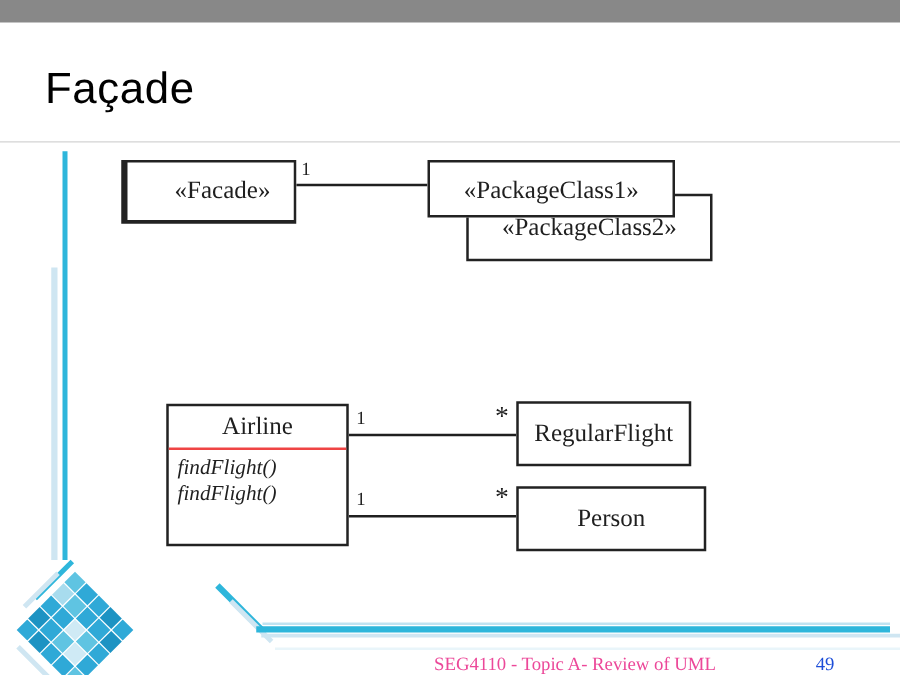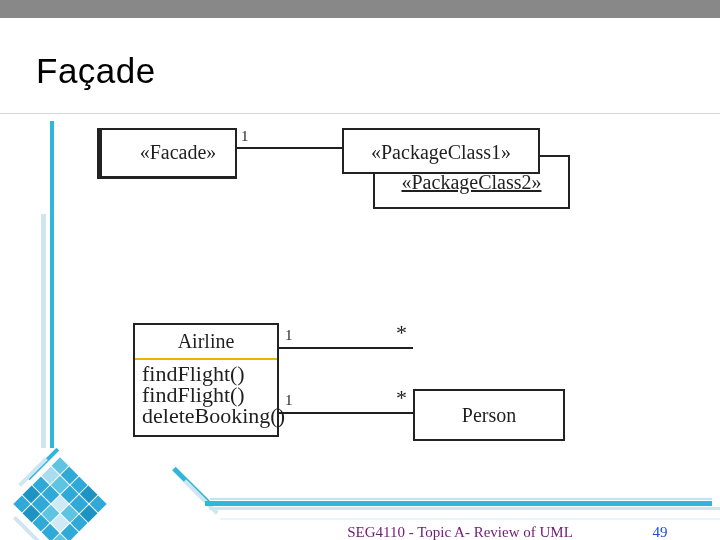--- a/index.html
+++ b/index.html
@@ -36,41 +36,41 @@
   .ubox{position:absolute;background:#fff;border:2px solid #222;box-sizing:border-box;
         text-align:center;font-size:20px;}
   .assoc{position:absolute;height:2px;background:#1f1f1f;}
   .mult{position:absolute;font-size:15px;}
   .mult-star{position:absolute;font-size:22px;}
 
   
   .facade-box{left:97px;top:110px;width:140px;height:51px;border-width:2px 2px 3px 5px;
               line-height:44px;z-index:30;padding-left:19px;}
   .pc1{left:342px;top:110px;width:198px;height:46px;line-height:45px;z-index:30;}
-  .pc2{left:373px;top:137px;width:197px;height:54px;line-height:50px;z-index:20;text-decoration:underline;}
+  .pc2{left:373px;top:137px;width:197px;height:54px;line-height:50px;z-index:20;}
   .pc3{left:401px;top:169px;width:198px;height:54px;line-height:50px;z-index:10;}
   .facade-line{left:237px;top:129px;width:105px;z-index:25;}
   .facade-one{left:241px;top:110px;}
 
   
   .airline-box{left:133px;top:305px;width:146px;height:114px;text-align:left;}
-  .airline-name{height:33px;line-height:33px;border-bottom:2px solid #eab308;text-align:center;}
-  .airline-methods{padding:3px 12px 0 7px;font-size:22px;line-height:21px;}
+  .airline-name{height:33px;line-height:33px;border-bottom:2px solid #ef4444;text-align:center;}
+  .airline-methods{padding:3px 12px 0 7px;font-size:17px;line-height:21px;font-style:italic;}
   .rf-box{left:413px;top:303px;width:140px;height:52px;line-height:48px;}
   .person-box{left:413px;top:371px;width:152px;height:52px;line-height:48px;}
   .assoc-top{left:279px;top:329px;width:134px;}
   .assoc-bottom{left:279px;top:394px;width:134px;}
   .one-top{left:285px;top:309px;}
   .one-bottom{left:285px;top:374px;}
   .star-top{left:396px;top:302px;}
   .star-bottom{left:396px;top:367px;}
 
   
   .footer-text{position:absolute;left:300px;top:506px;width:320px;text-align:center;
-               font-size:15px;color:#701a75;}
+               font-size:15px;color:#ec4899;}
   .page-num{position:absolute;left:645px;top:506px;width:30px;text-align:center;
             font-size:15px;color:#1d4ed8;}
 </style>
 </head>
 <body>
 
 <div id="slide">
 
   <div class="title">Façade</div>
   <div class="title-rule"></div>
@@ -132,22 +132,24 @@
   <div class="mult one-top">1</div>
   <div class="mult-star star-top">*</div>
   <div class="mult one-bottom">1</div>
   <div class="mult-star star-bottom">*</div>
 
   <div class="ubox airline-box">
     <div class="airline-name">Airline</div>
     <div class="airline-methods">
       <div>findFlight()</div>
       <div>findFlight()</div>
-      <div>deleteBooking()</div>
     </div>
+  </div>
+  <div class="ubox rf-box">
+    <span>RegularFlight</span>
   </div>
   <div class="ubox person-box">
     <span>Person</span>
   </div>
 
   <div class="footer-text">SEG4110 - Topic A- Review of UML</div>
   <div class="page-num">49</div>
 
 </div>
 

